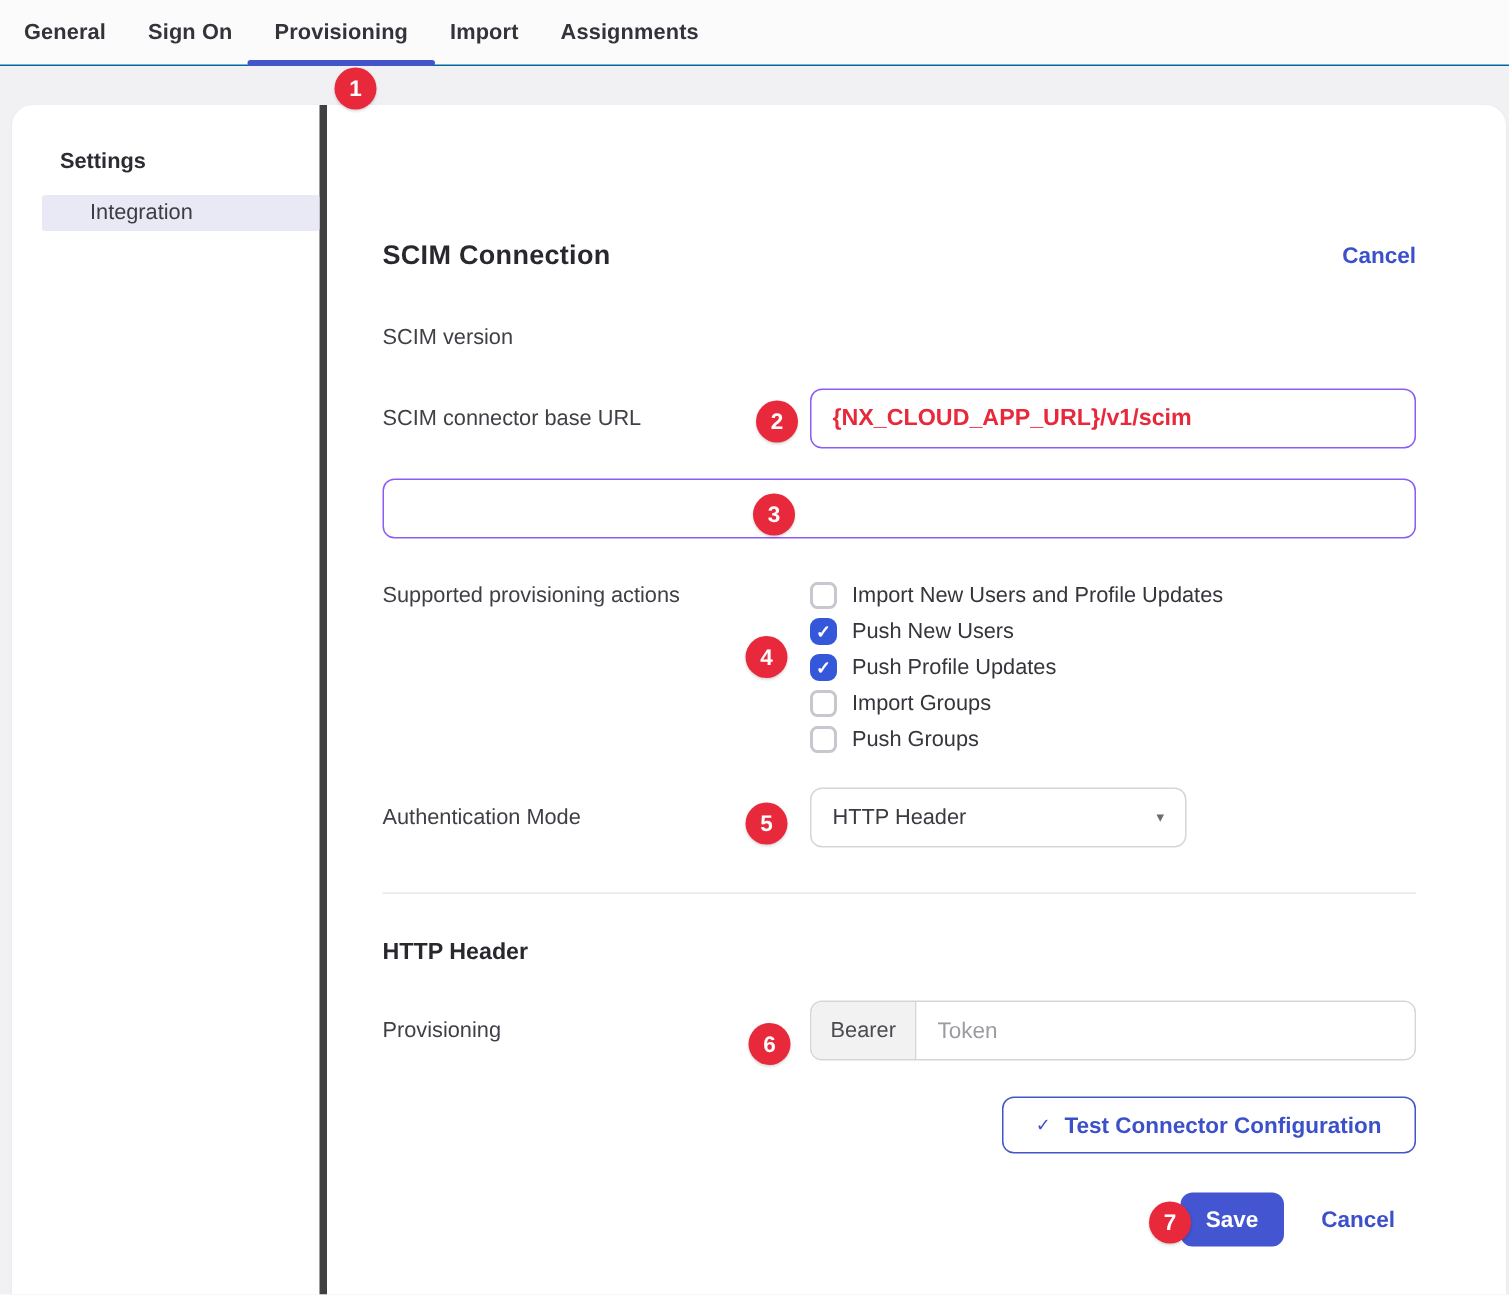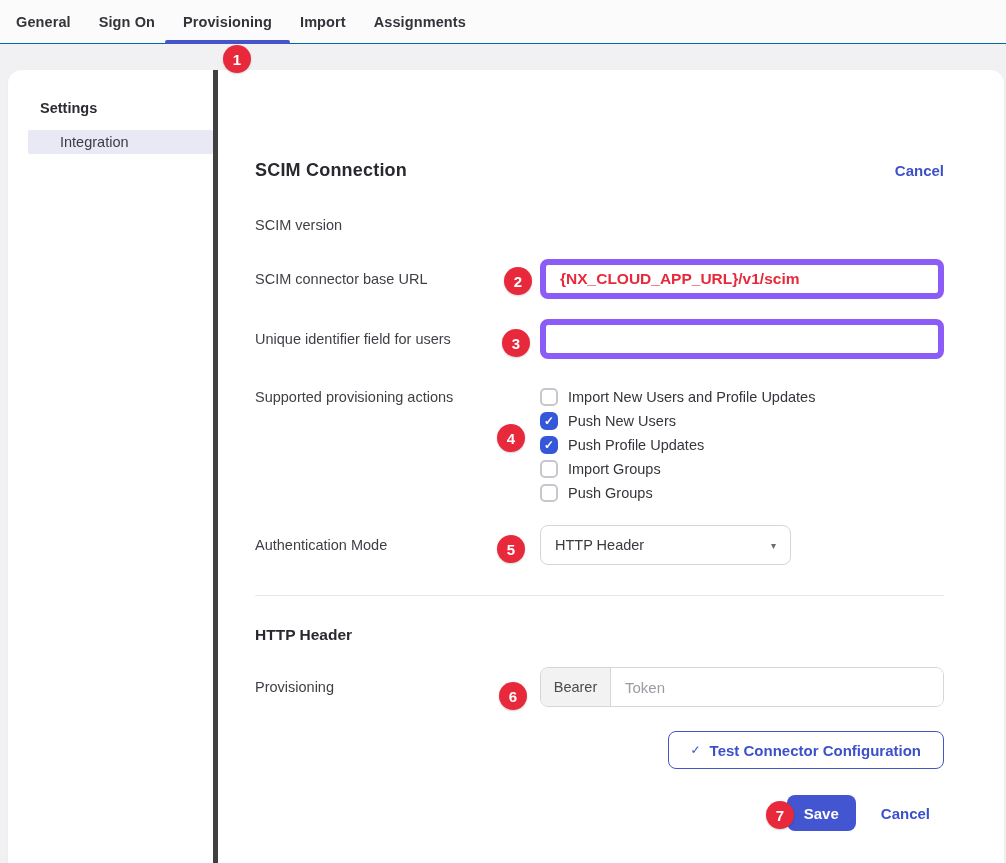--- a/index.html
+++ b/index.html
@@ -58,21 +58,21 @@
   .link { color:#3c50c9; font-size:15px; font-weight:700; text-decoration:none; cursor:pointer; }
 
   .row { display:flex; align-items:center; }
   .row-label { width:285px; flex:none; font-size:14.5px; color:#3f3f46; }
   .row-control { flex:1; }
 
   .row-version { margin-bottom:26px; }
   .row-version .value { font-size:14.5px; color:#3a3a41; }
 
   .text-input {
-    width:100%; height:40px; border:6px solid #8b5cf6; border-radius:8px;
+    width:100%; height:40px; border:1px solid #8b5cf6; border-radius:8px;
     padding:0 14px; font-size:15px; font-family:"Liberation Sans", sans-serif;
     color:#3a3a41; background:#fff; outline:none;
   }
   .text-input.url { color:#e8293c; font-weight:700; font-size:15.5px; }
   .row-baseurl { margin-bottom:20px; }
   .row-uniqueid { margin-bottom:26px; }
 
   .row-actions { align-items:flex-start; margin-bottom:20px; }
   .row-actions .row-label { line-height:24px; }
   .chk-row { display:flex; align-items:center; height:24px; cursor:pointer; }
@@ -178,21 +178,20 @@
     </div>
 
     <div class="row row-baseurl">
       <div class="row-label">SCIM connector base URL</div>
       <div class="row-control">
         <input class="text-input url" type="text" value="{NX_CLOUD_APP_URL}/v1/scim" style="">
       </div>
     </div>
 
     <div class="row row-uniqueid">
-      <div class="row-label">Unique identifier field for users</div>
       <div class="row-control">
         <input class="text-input" type="text" value="" style="">
       </div>
     </div>
 
     <div class="row row-actions">
       <div class="row-label">Supported provisioning actions</div>
       <div class="row-control" id="actions-list">
           <label class="chk-row">
             <span class="chk"></span>

